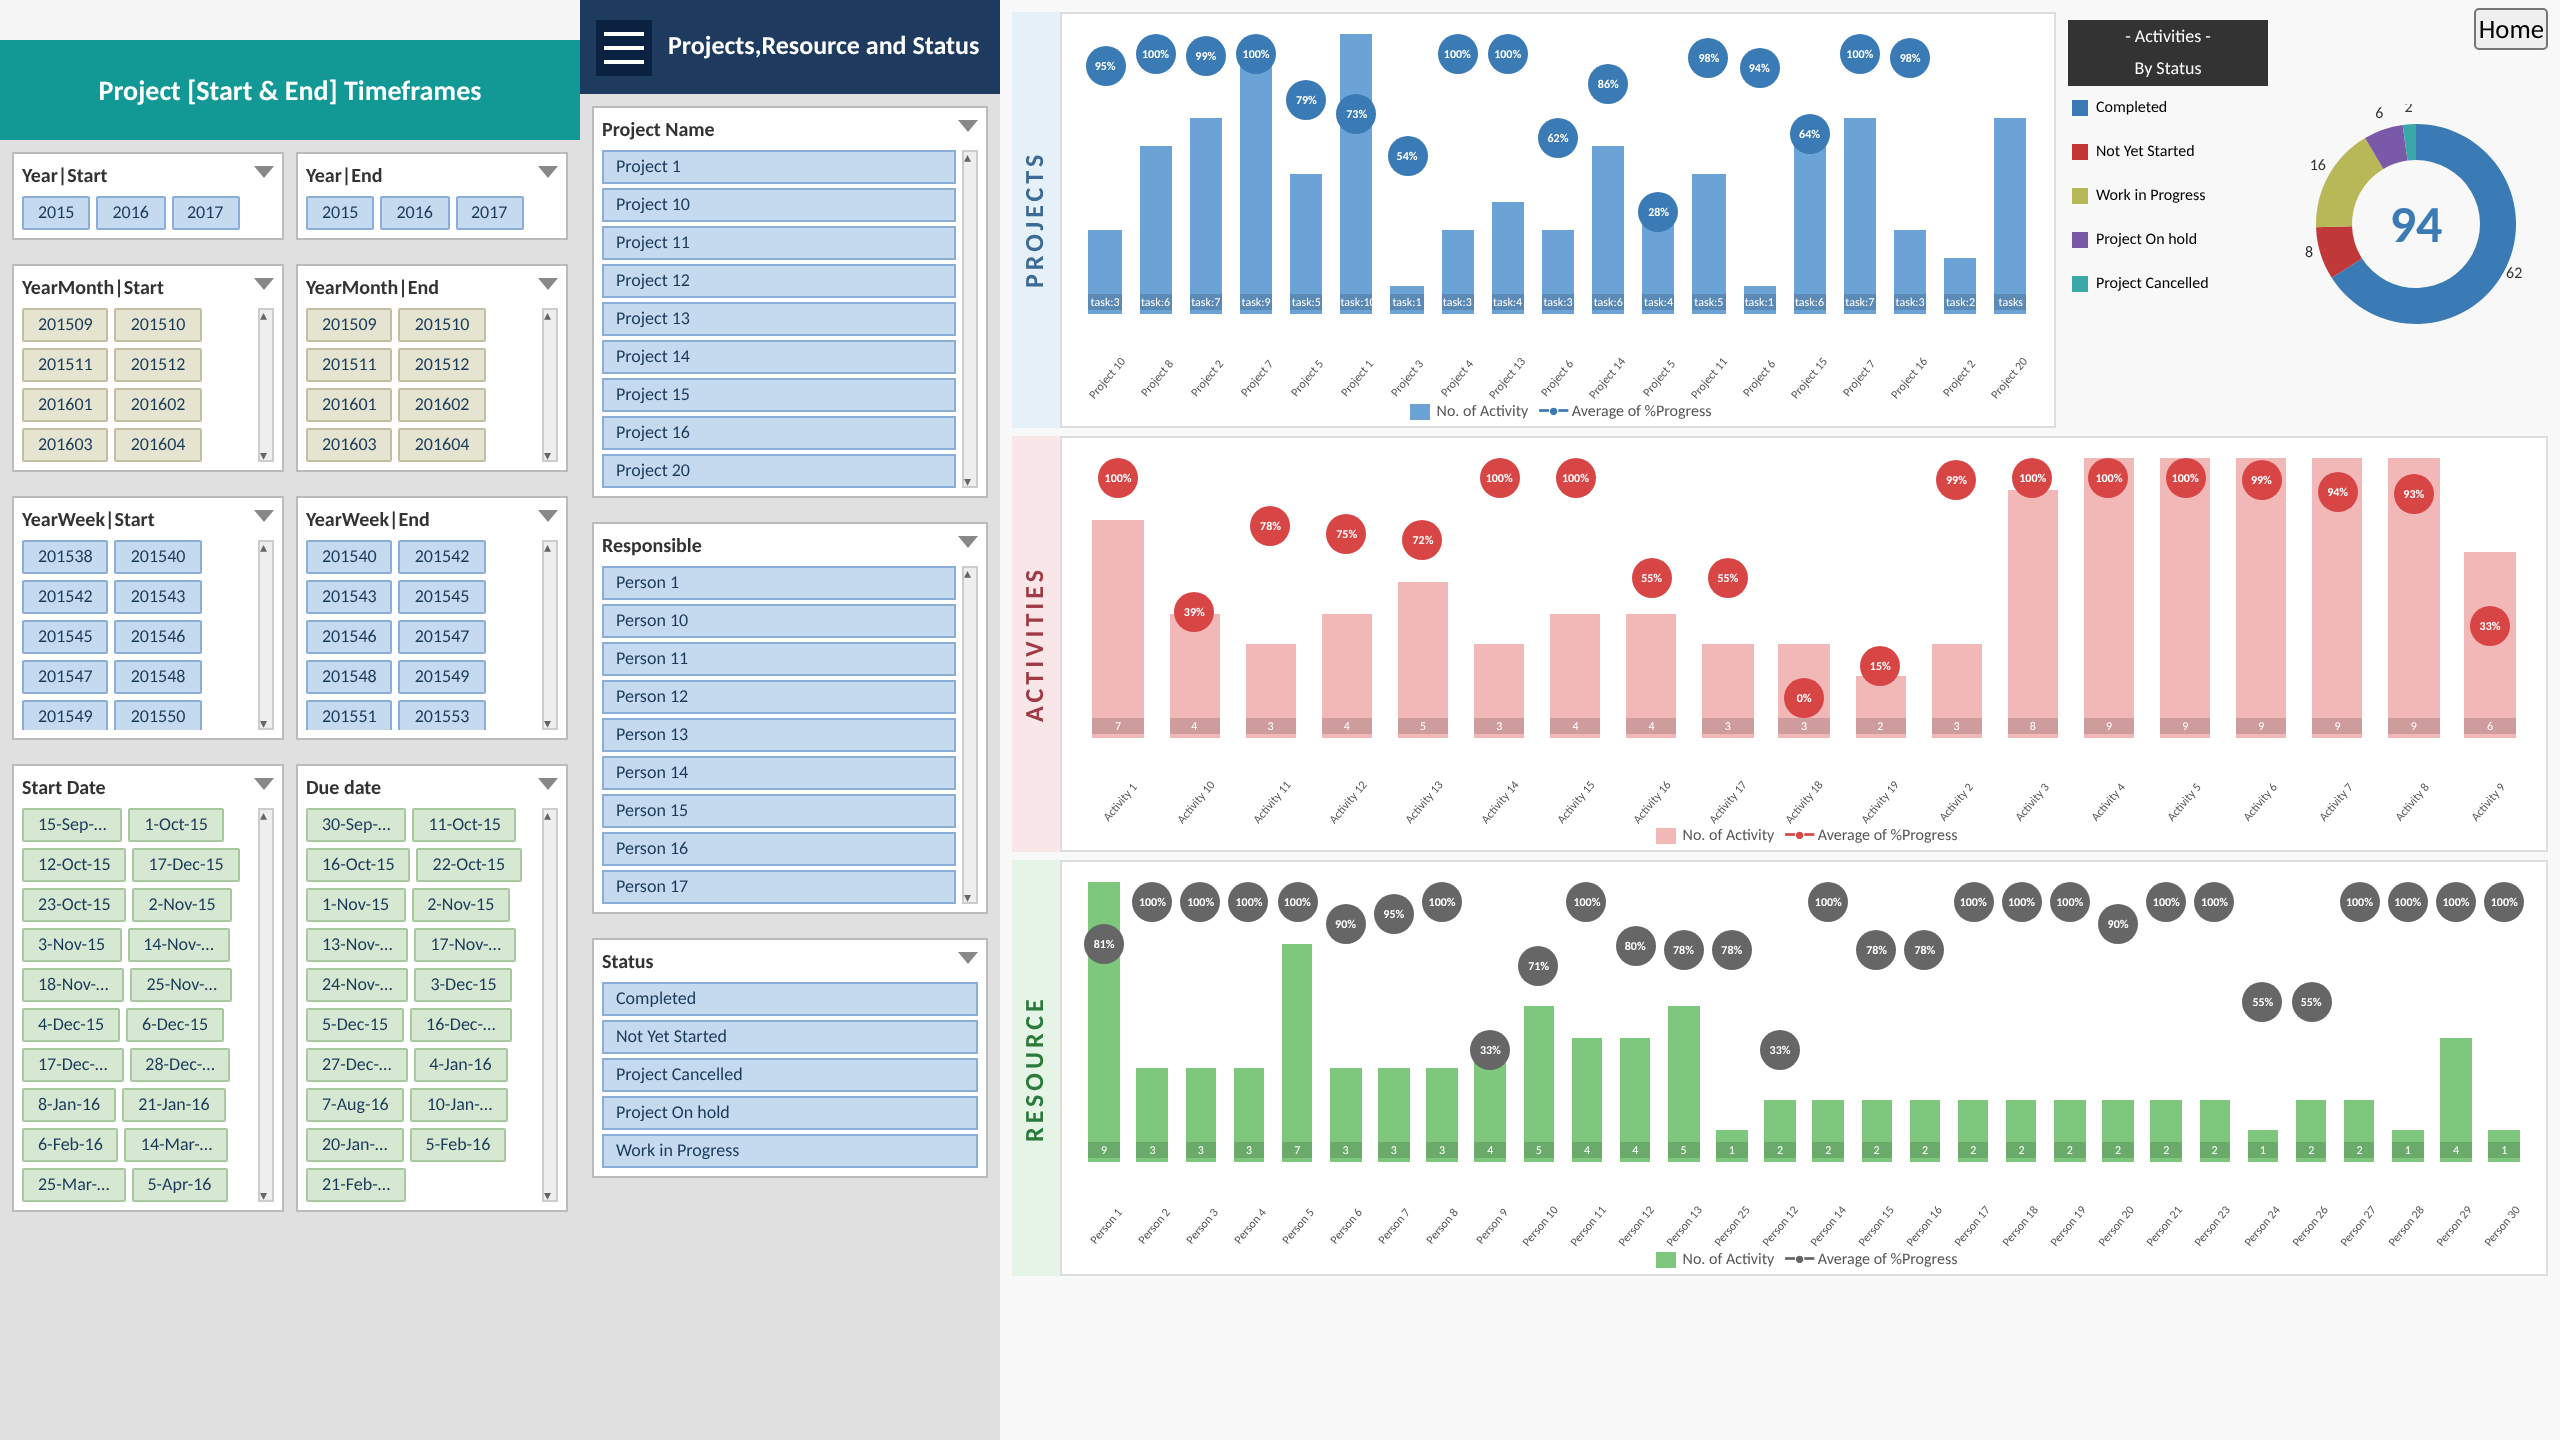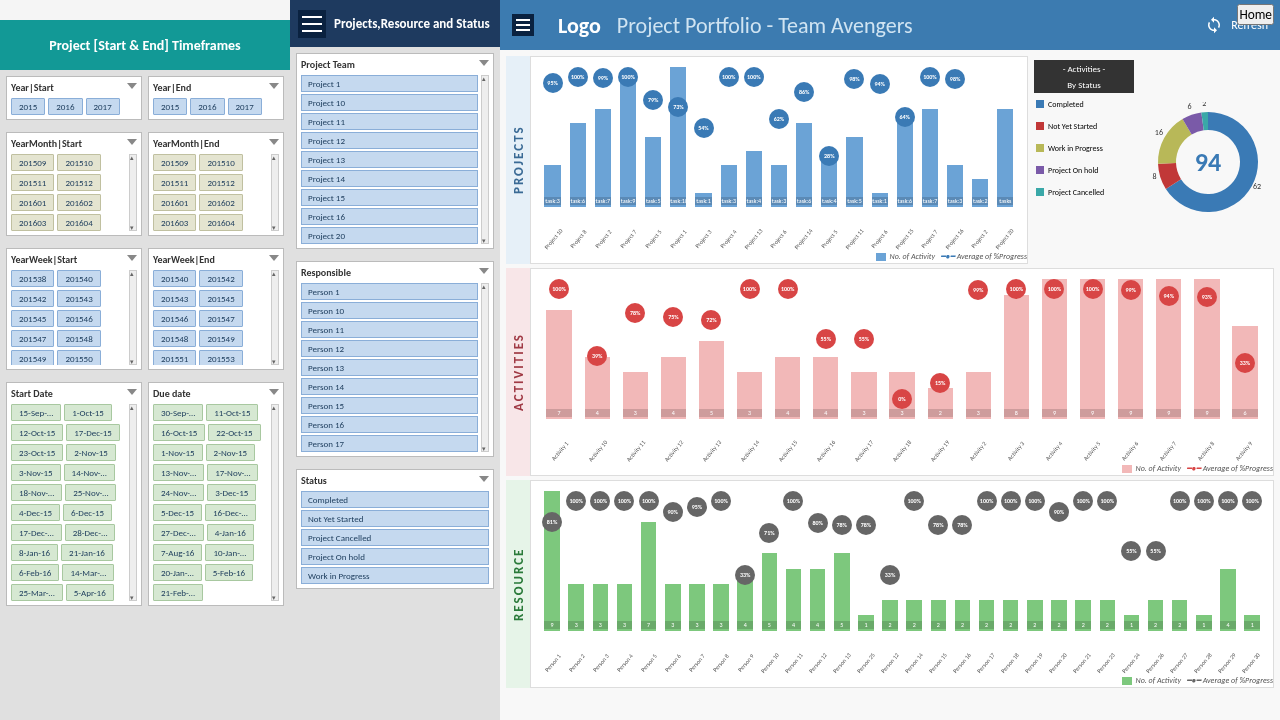--- a/index.html
+++ b/index.html
@@ -64,21 +64,21 @@
   .bar.blue { background: #6ba3d6; }
   .bar.pink { background: #f2b8b8; }
   .bar.green { background: #7dc87d; }
   .bar-val { position: absolute; bottom: 2px; width: 100%; text-align: center; font-size: 6px; color: #fff; background: rgba(0,0,0,0.15); }
   .bubble { position: absolute; width: 20px; height: 20px; border-radius: 50%; display: flex; align-items: center; justify-content: center; font-size: 6px; color: #fff; font-weight: bold; }
   .bubble.blue { background: #3a7ab5; }
   .bubble.red { background: #d84545; }
   .bubble.gray { background: #666; }
   .xlabels { position: absolute; bottom: 20px; left: 10px; right: 10px; display: flex; }
   .xlabel { flex: 1; font-size: 6px; text-align: center; transform: rotate(-50deg); transform-origin: center; white-space: nowrap; color: #555; }
-  .legend-bottom { position: absolute; bottom: 2px; left: 0; right: 0; text-align: right; font-size: 8px; color: #555; font-style: italic; }
+  .legend-bottom { position: absolute; bottom: 2px; left: 0; right: 0; text-align: center; font-size: 8px; color: #555; }
   .legend-bottom .sq { display: inline-block; width: 10px; height: 8px; margin: 0 3px; vertical-align: middle; }
   
   
   .legend-box { width: 100px; font-size: 8px; }
   .legend-title { background: #333; color: #fff; text-align: center; padding: 3px 0; font-size: 9px; }
   .legend-item { display: flex; align-items: center; gap: 4px; padding: 6px 2px; }
   .legend-sq { width: 8px; height: 8px; }
   .donut-wrap { flex: 1; position: relative; display: flex; align-items: center; justify-content: center; }
   .donut { position: relative; width: 120px; height: 120px; }
   .donut-center { position: absolute; top: 50%; left: 50%; transform: translate(-50%,-50%); font-size: 26px; font-weight: bold; color: #3a7ab5; }
@@ -278,21 +278,21 @@
       <div class="hamburger">
           <span></span>
           <span></span>
           <span></span>
         </div>
       <span>Projects,Resource and Status</span>
     </div>
 
     <div class="slicer-single">
       <div class="slicer-header">
-          <span>Project Team</span>
+          <span>Project Name</span>
           <span class="funnel-icon"></span>
         </div>
       <div class="slicer-list-row">
           <div class="slicer-list-items">
             <div class="slicer-list-item">Project 1</div>
             <div class="slicer-list-item">Project 10</div>
             <div class="slicer-list-item">Project 11</div>
             <div class="slicer-list-item">Project 12</div>
             <div class="slicer-list-item">Project 13</div>
             <div class="slicer-list-item">Project 14</div>
@@ -336,36 +336,20 @@
             <div class="slicer-list-item">Not Yet Started</div>
             <div class="slicer-list-item">Project Cancelled</div>
             <div class="slicer-list-item">Project On hold</div>
             <div class="slicer-list-item">Work in Progress</div>
           </div>
         </div>
     </div>
   </div>
 
   <div class="panel-right">
-    <div class="header-blue">
-      <div class="mini-hamburger">
-          <span></span>
-          <span></span>
-          <span></span>
-        </div>
-      <span class="logo">Logo</span>
-      <span class="title">Project Portfolio - Team Avengers</span>
-      <span class="spacer"></span>
-      <div class="refresh">
-        <svg width="18" height="18" viewBox="0 0 24 24">
-            <path fill="#fff" d="M12 4V1L8 5l4 4V6c3.3 0 6 2.7 6 6 0 1-.3 2-.7 2.8l1.5 1.5C19.5 15 20 13.6 20 12c0-4.4-3.6-8-8-8zm0 14c-3.3 0-6-2.7-6-6 0-1 .3-2 .7-2.8L5.2 7.7C4.5 9 4 10.4 4 12c0 4.4 3.6 8 8 8v3l4-4-4-4v3z"></path>
-          </svg>
-        <span>Refresh</span>
-      </div>
-    </div>
 
     <div class="charts-area">
       <div class="charts-col">
 
         <div style="display:flex; gap:6px; height:208px;">
           <div class="chart-row" style="flex:1">
             <div class="vlabel vl-proj">PROJECTS</div>
             <div class="chart-box">
                 <div class="bars-container">
                   <div class="bar-group">

